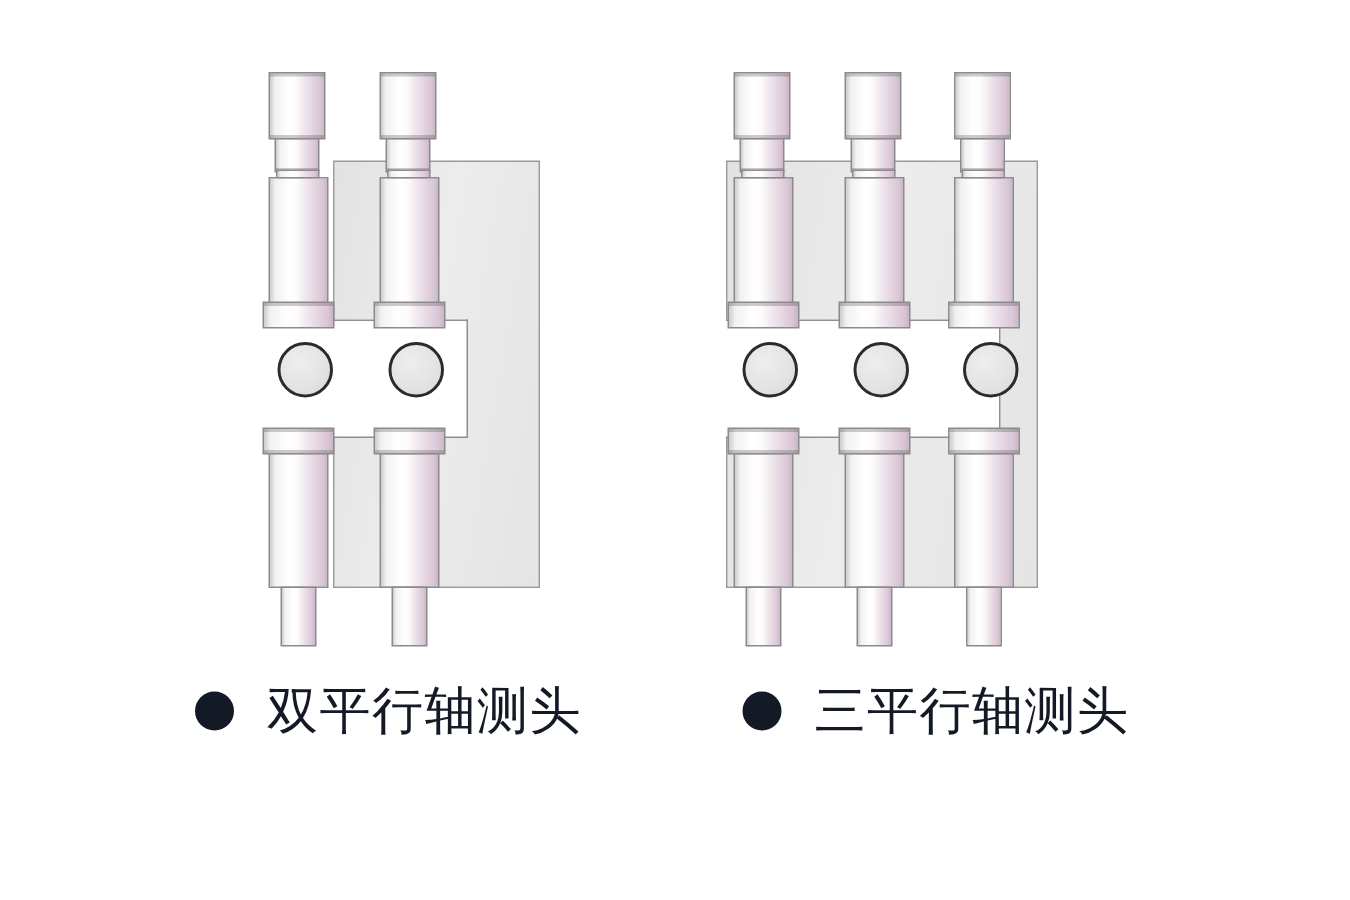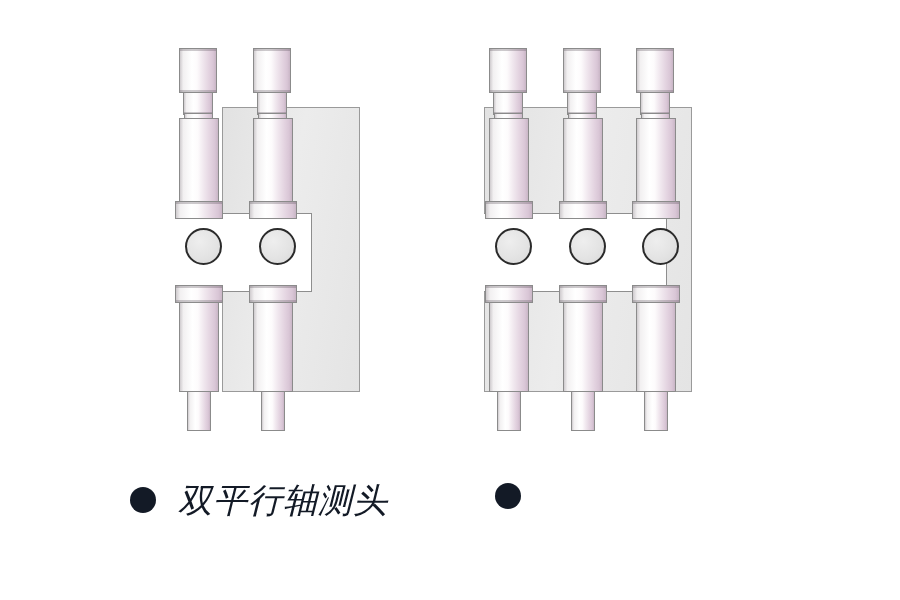--- a/index.html
+++ b/index.html
@@ -92,22 +92,21 @@
     border: 2px solid #2b2b2b;
     box-sizing: border-box;
   }
 
   
   .caption {
     position: absolute;
     display: flex;
     align-items: center;
     gap: 22px;
-    top: 483px;
-    font-style: italic;
+    top: 457px;
   }
   #caption-dual   { left: 130px; }
   #caption-triple { left: 495px; }
 
   .bullet {
     width: 26px;
     height: 26px;
     border-radius: 50%;
     background: #131a26;
     flex: 0 0 auto;
@@ -210,15 +209,16 @@
     </div>
   </div>
 
   <div class="caption" id="caption-dual">
     <div class="bullet"></div>
     <div class="caption-text">双平行轴测头</div>
   </div>
 
   <div class="caption" id="caption-triple">
     <div class="bullet"></div>
+    <div class="caption-text">三平行轴测头</div>
   </div>
 
 </div>
 
 </body></html>

